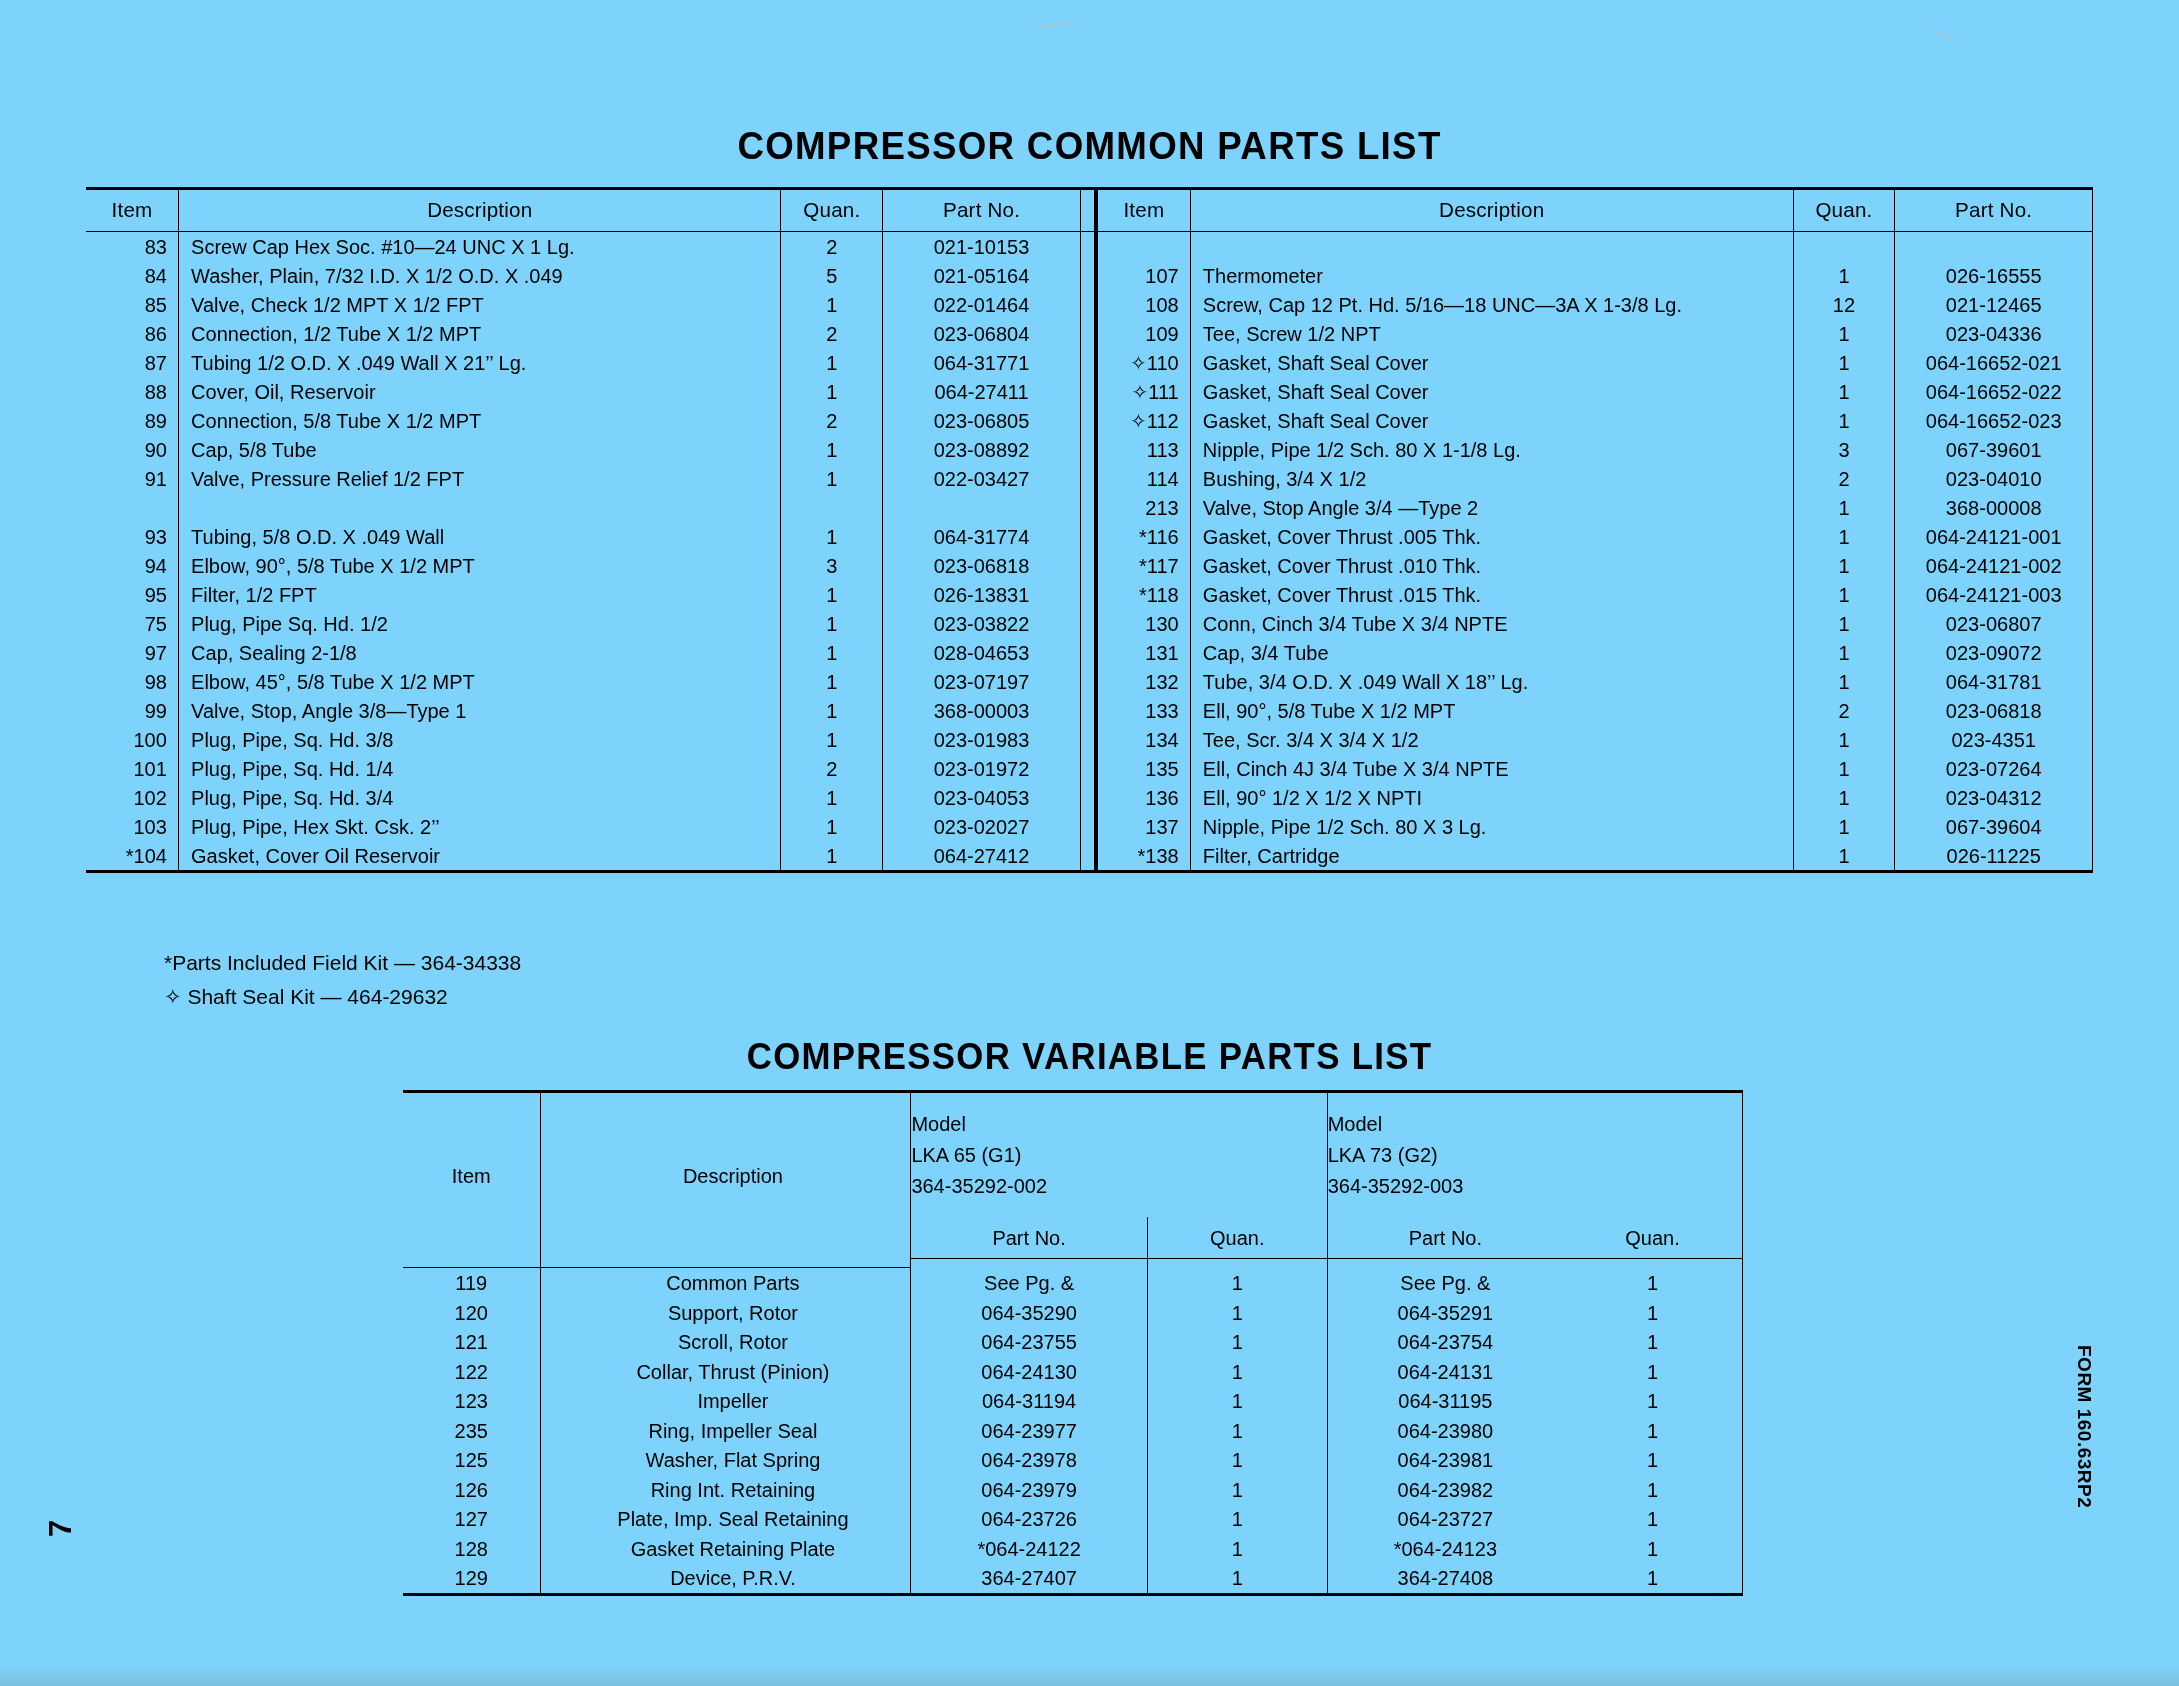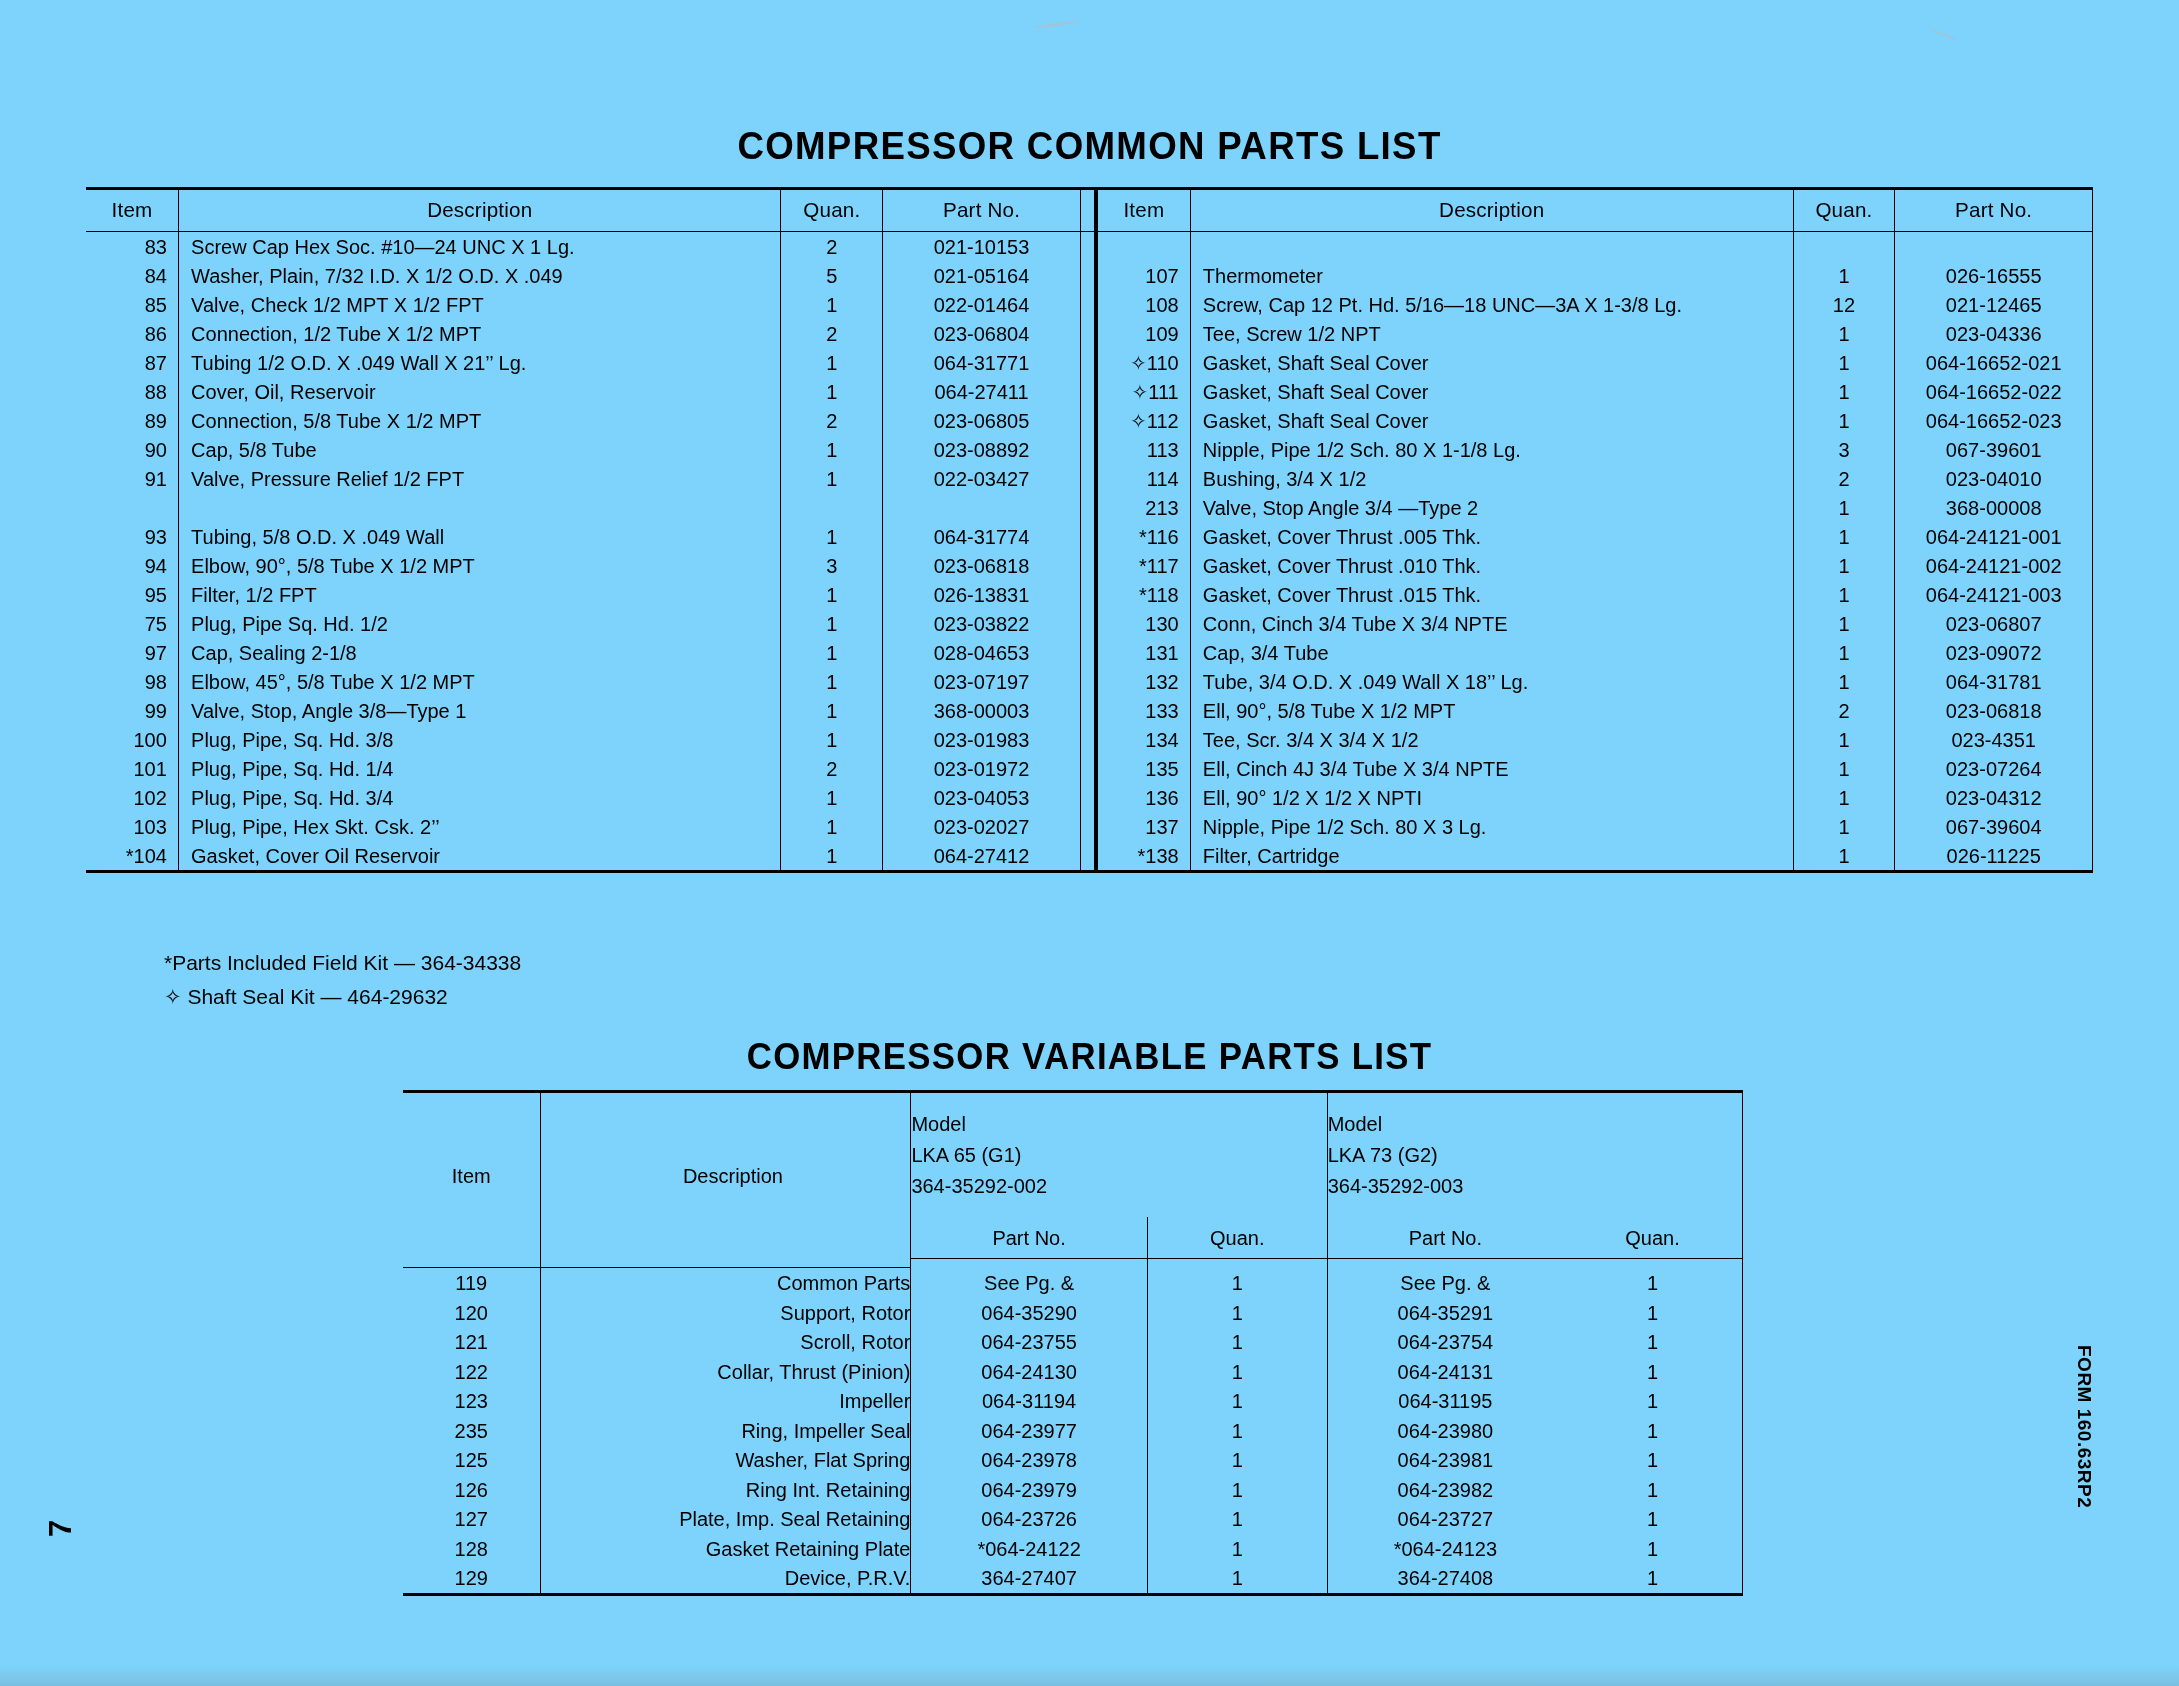--- a/index.html
+++ b/index.html
@@ -102,21 +102,21 @@
     line-height: 1.0;
   }
   #variable-table td {
     padding: 0;
     vertical-align: middle;
     font-weight: normal;
   }
   #variable-table .row td { height: 29.5px; }
 
   .v-item { width: 139px; text-align: center; }
-  .v-desc { width: 358px; text-align: right; padding-left: 15px !important; white-space: nowrap; }
+  .v-desc { width: 358px; text-align: center; padding-left: 15px !important; white-space: nowrap; }
   .v-part { width: 240px; text-align: center; }
   .v-quan { width: 182px; text-align: center; }
 
   .model-cell {
     text-align: left;
     line-height: 1.55;
     font-size: 20px;
     height: 124px;
   }
   .sub-hdr td { height: 41px; text-align: center; font-size: 20px; }

